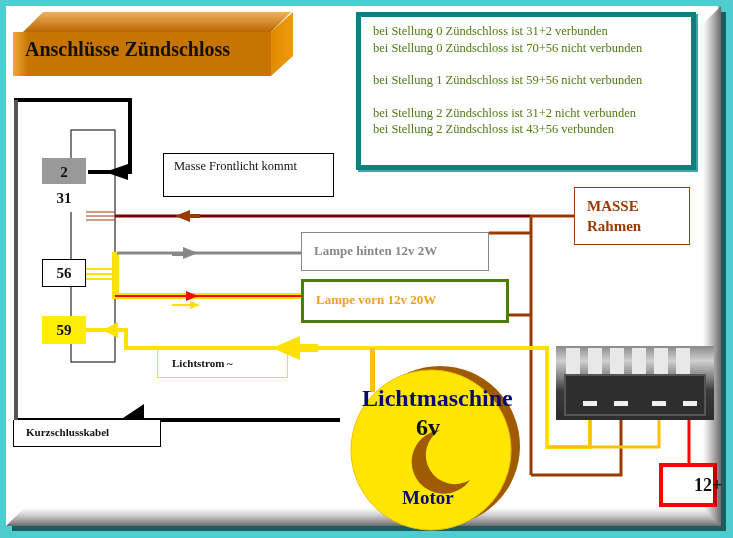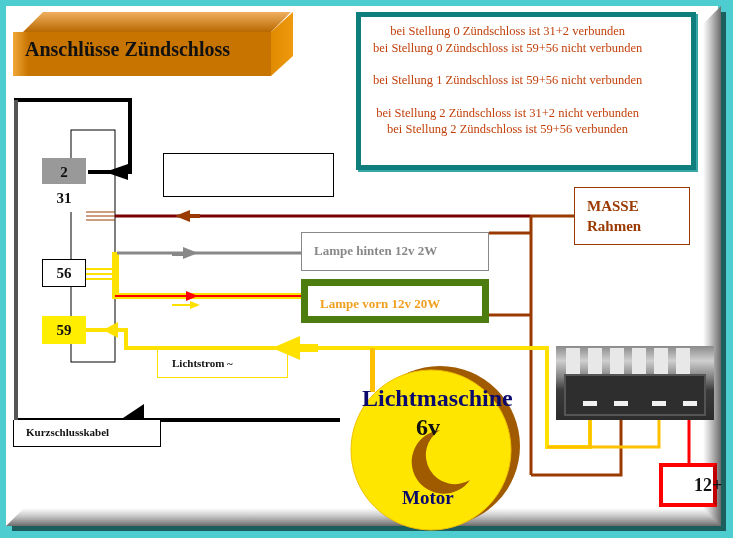--- a/index.html
+++ b/index.html
@@ -48,21 +48,21 @@
     white-space: nowrap;
   }
 
   .info-box {
     position: absolute; left: 356px; top: 12px; width: 340px; height: 158px;
     background: #fff;
     border: 5px solid #0e7f7c;
     box-sizing: border-box;
     box-shadow: 2px 2px 0 #3aa8a8;
   }
-  .info-lines { position: absolute; left: 12px; top: 6px; font-size: 12.5px; line-height: 16.5px; color: #c2410c; text-align: center; }
+  .info-lines { position: absolute; left: 12px; top: 6px; font-size: 12.5px; line-height: 16.5px; color: #4d7c0f; }
   .info-gap { height: 16px; }
 
   .pin {
     position: absolute; width: 44px; height: 28px; font-weight: bold; font-size: 15px;
     display: flex; align-items: center; justify-content: center; box-sizing: border-box;
   }
   .pin-2 { left: 42px; top: 158px; background: #999; color: #111; }
   .pin-31 { left: 42px; top: 184px; background: #ffffff; color: #111; }
   .pin-56 { left: 42px; top: 259px; background: #fff; border: 1px solid #000; color: #111; }
   .pin-59 { left: 42px; top: 316px; background: #ffee00; color: #111; }
@@ -71,22 +71,22 @@
     position: absolute; left: 163px; top: 153px; width: 171px; height: 44px;
     border: 1px solid #000; box-sizing: border-box; background: #fff;
     font-size: 12.5px; line-height: 15px; padding: 5px 0 0 10px; color: #111;
   }
   .lamp-rear {
     position: absolute; left: 301px; top: 232px; width: 188px; height: 39px;
     border: 1px solid #888; box-sizing: border-box; background: #fff;
     font-weight: bold; font-size: 13px; color: #888; padding: 10px 0 0 12px;
   }
   .lamp-front {
-    position: absolute; left: 301px; top: 279px; width: 188px; height: 44px;
-    border: 7px solid #4d7c0f; box-sizing: border-box; background: #fff;
+    position: absolute; left: 301px; top: 279px; width: 208px; height: 44px;
+    border: 3px solid #4d7c0f; box-sizing: border-box; background: #fff;
     font-weight: bold; font-size: 13px; color: #f0a020; padding: 10px 0 0 12px;
   }
   .masse-box {
     position: absolute; left: 574px; top: 187px; width: 116px; height: 58px;
     border: 1px solid #9a3a00; box-sizing: border-box; background: #fff;
     font-weight: bold; font-size: 15px; color: #9a3a00; padding: 8px 0 16px 12px; line-height: 20px;
   }
   .lichtstrom-box {
     position: absolute; left: 157px; top: 349px; width: 131px; height: 29px;
     border: 1px solid #ffe100; border-top: none; box-sizing: border-box; background: transparent;
@@ -182,35 +182,36 @@
 <div class="title-box">
   <div class="title-top"></div>
   <div class="title-front"></div>
   <div class="title-side"></div>
   <div class="title-text">Anschlüsse Zündschloss</div>
 </div>
 
 <div class="info-box">
   <div class="info-lines">
     <div>bei Stellung 0 Zündschloss ist 31+2 verbunden</div>
-    <div>bei Stellung 0 Zündschloss ist 59+56 nicht verbunden</div>
+    <div>bei Stellung 0 Zündschloss ist 70+56 nicht verbunden</div>
     <div class="info-gap"></div>
     <div>bei Stellung 1 Zündschloss ist 59+56 nicht verbunden</div>
     <div class="info-gap"></div>
     <div>bei Stellung 2 Zündschloss ist 31+2 nicht verbunden</div>
-    <div>bei Stellung 2 Zündschloss ist 59+56  verbunden</div>
+    <div>bei Stellung 2 Zündschloss ist 43+56  verbunden</div>
   </div>
 </div>
 
 <div class="pin pin-2">2</div>
 <div class="pin pin-31">31</div>
 <div class="pin pin-56">56</div>
 <div class="pin pin-59">59</div>
 
 <div class="note-box">
+  <div>Masse Frontlicht kommt</div>
 </div>
 
 <div class="lamp-rear">Lampe hinten 12v 2W</div>
 <div class="lamp-front">Lampe vorn 12v 20W</div>
 
 <div class="masse-box">
   <div>MASSE</div>
   <div>Rahmen</div>
 </div>
 

